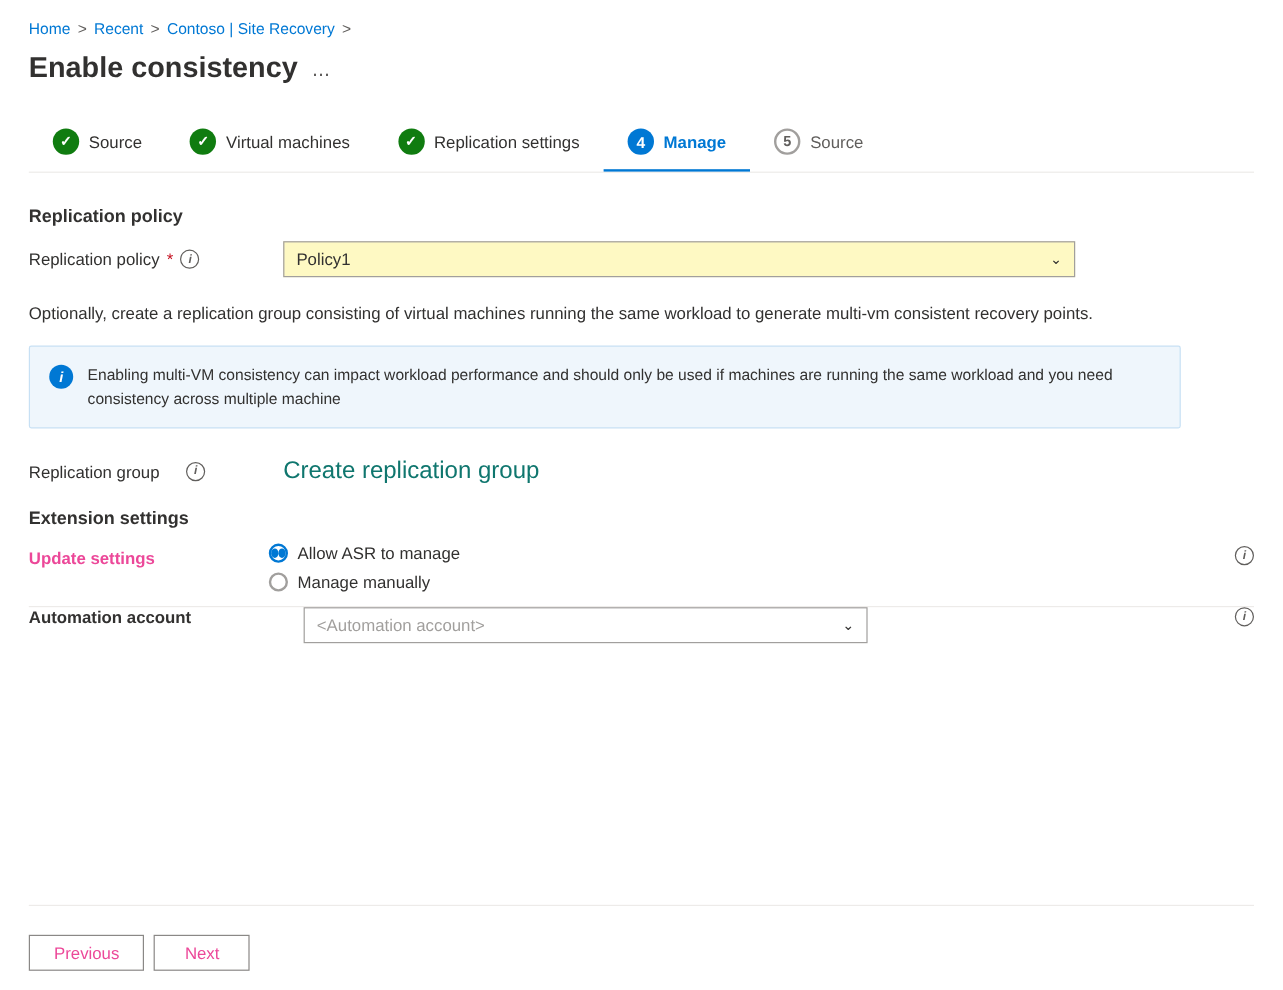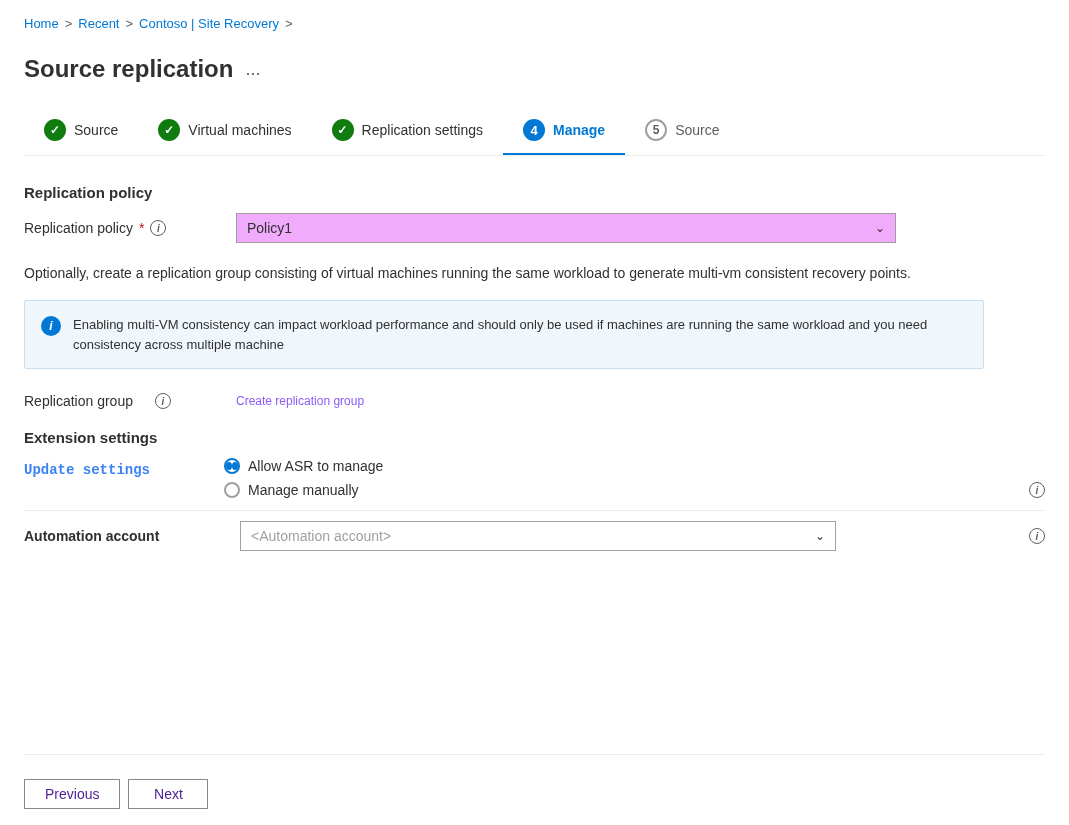--- a/index.html
+++ b/index.html
@@ -1,21 +1,21 @@
 <!DOCTYPE html>
 <html><head>
   <meta charset="utf-8">
   <style>
     * { box-sizing: border-box; margin: 0; padding: 0; }
     body { font-family: 'Segoe UI', sans-serif; font-size: 14px; color: #323130; background: #fff; }
 
     .page-container { max-width: 1069px; min-height: 825px; padding: 16px 24px; display: flex; flex-direction: column; }
 
     
-    .breadcrumb { display: flex; align-items: center; gap: 6px; font-size: 13px; color: #0078d4; margin-bottom: 24px; }
+    .breadcrumb { display: flex; align-items: center; gap: 6px; font-size: 13px; color: #0078d4; margin-bottom: 12px; }
     .breadcrumb span { color: #323130; }
     .breadcrumb a { color: #0078d4; text-decoration: none; }
     .breadcrumb .separator { color: #605e5c; }
 
     
     .page-title-row { display: flex; align-items: center; gap: 12px; margin-bottom: 24px; }
     .page-title { font-size: 24px; font-weight: 600; color: #323130; }
     .page-title-menu { font-size: 18px; color: #605e5c; cursor: pointer; }
 
     
@@ -32,81 +32,81 @@
     .section { margin-bottom: 20px; }
     .section-title { font-size: 15px; font-weight: 700; color: #323130; margin-bottom: 12px; }
 
     
     .form-row { display: flex; align-items: center; gap: 12px; margin-bottom: 8px; }
     .form-label { min-width: 200px; font-size: 14px; color: #323130; display: flex; align-items: center; gap: 6px; }
     .required-star { color: #c50f1f; }
     .info-icon { width: 16px; height: 16px; border-radius: 50%; border: 1.5px solid #605e5c; display: flex; align-items: center; justify-content: center; font-size: 10px; color: #605e5c; cursor: pointer; flex-shrink: 0; font-style: italic; font-weight: 600; }
 
     
-    .dropdown { display: flex; align-items: center; justify-content: space-between; border: 1px solid #a19f9d; padding: 6px 10px; font-size: 14px; color: #323130; cursor: pointer; background: #f0abfc; width: 660px; }
+    .dropdown { display: flex; align-items: center; justify-content: space-between; border: 1px solid #a19f9d; padding: 6px 10px; font-size: 14px; color: #323130; cursor: pointer; background: #fef9c3; width: 660px; }
     .dropdown-chevron { font-size: 12px; color: #323130; }
 
     
     .create-new-link { color: #0078d4; text-decoration: none; font-size: 14px; cursor: pointer; margin-left: 212px; display: block; margin-top: 4px; margin-bottom: 16px; }
 
     
     .info-text { font-size: 14px; color: #323130; line-height: 1.5; margin-bottom: 16px; max-width: 960px; }
 
     
     .info-box { background: #eff6fc; border: 1px solid #c7e0f4; padding: 14px 16px; display: flex; align-items: flex-start; gap: 12px; margin-bottom: 24px; max-width: 960px; border-radius: 2px; }
     .info-box-icon { width: 20px; height: 20px; border-radius: 50%; background: #0078d4; color: white; display: flex; align-items: center; justify-content: center; font-size: 12px; font-weight: 700; flex-shrink: 0; margin-top: 1px; font-style: italic; }
     .info-box-text { font-size: 13px; color: #323130; line-height: 1.5; }
 
     
     .replication-group-row { display: flex; align-items: center; gap: 12px; margin-bottom: 20px; }
     .replication-group-label { min-width: 200px; display: flex; align-items: center; gap: 22px; font-size: 14px; color: #323130; }
-    .replication-group-link { color: #8b5cf6; text-decoration: none; font-size: 12px; cursor: pointer; text-align: center; }
+    .replication-group-link { color: #0f766e; text-decoration: none; font-size: 20px; cursor: pointer; text-align: center; }
 
     
     .extension-section { margin-bottom: 20px; }
     .update-settings-row { display: flex; align-items: flex-start; gap: 0; margin-bottom: 12px; }
-    .update-settings-label { min-width: 200px; font-weight: 700; font-size: 14px; color: #3b82f6; padding-top: 4px; font-family: Liberation Mono, monospace; }
+    .update-settings-label { min-width: 200px; font-weight: 700; font-size: 14px; color: #ec4899; padding-top: 4px; }
     .radio-group { display: flex; flex-direction: column; gap: 8px; }
     .radio-option { display: flex; align-items: center; gap: 8px; font-size: 14px; color: #323130; cursor: pointer; }
     .radio-circle { width: 16px; height: 16px; border-radius: 50%; border: 2px solid #a19f9d; display: flex; align-items: center; justify-content: center; flex-shrink: 0; }
     .radio-circle.selected { border-color: #0078d4; }
     .radio-circle.selected::after { content: ''; width: 8px; height: 8px; border-radius: 50%; background: #0078d4; }
 
-    .automation-row { display: flex; align-items: center; gap: 16px; padding-top: 10px; border-top: 1px solid #edebe9; }
+    .automation-row { display: flex; gap: 29px; padding-top: 0; border-top: 1px solid #edebe9; }
     .automation-label { min-width: 200px; font-weight: 700; font-size: 14px; color: #323130; }
-    .automation-dropdown { display: flex; align-items: center; justify-content: space-between; border: 1px solid #a19f9d; padding: 6px 10px; font-size: 14px; color: #323130; cursor: pointer; background: #fff; width: 596px; }
+    .automation-dropdown { display: flex; align-items: center; justify-content: space-between; border: 1px solid #a19f9d; padding: 6px 10px; font-size: 14px; color: #323130; cursor: pointer; background: #fff; width: 470px; }
 
     
     .bottom-divider { border: none; border-top: 1px solid #edebe9; margin-top: auto; margin-bottom: 0; }
 
     
     .footer { display: flex; align-items: center; gap: 8px; padding-top: 16px; margin-top: 8px; }
-    .btn { padding: 6px 20px; font-size: 14px; border: 1px solid #8a8886; background: #fff; color: #4c1d95; cursor: pointer; min-width: 80px; }
+    .btn { padding: 6px 20px; font-size: 14px; border: 1px solid #8a8886; background: #fff; color: #ec4899; cursor: pointer; min-width: 80px; }
 
     .content-area { flex: 1; }
 
-    .update-settings-right { display: flex; align-items: flex-end; flex: 1; }
+    .update-settings-right { display: flex; align-items: flex-start; flex: 1; }
     .update-info-icon-right { margin-left: auto; }
   </style>
 </head>
 <body>
 
 <div class="page-container">
 
   <div class="breadcrumb">
     <a>Home</a>
     <span class="separator">&gt;</span>
     <a>Recent</a>
     <span class="separator">&gt;</span>
     <a>Contoso | Site Recovery</a>
     <span class="separator">&gt;</span>
   </div>
 
   <div class="page-title-row">
-    <h1 class="page-title">Source replication</h1>
+    <h1 class="page-title">Enable consistency</h1>
     <span class="page-title-menu">...</span>
   </div>
 
   <div class="wizard-steps">
     <div class="wizard-step completed">
       <div class="step-icon check">✓</div>
       <span>Source</span>
     </div>
     <div class="wizard-step completed">
       <div class="step-icon check">✓</div>

